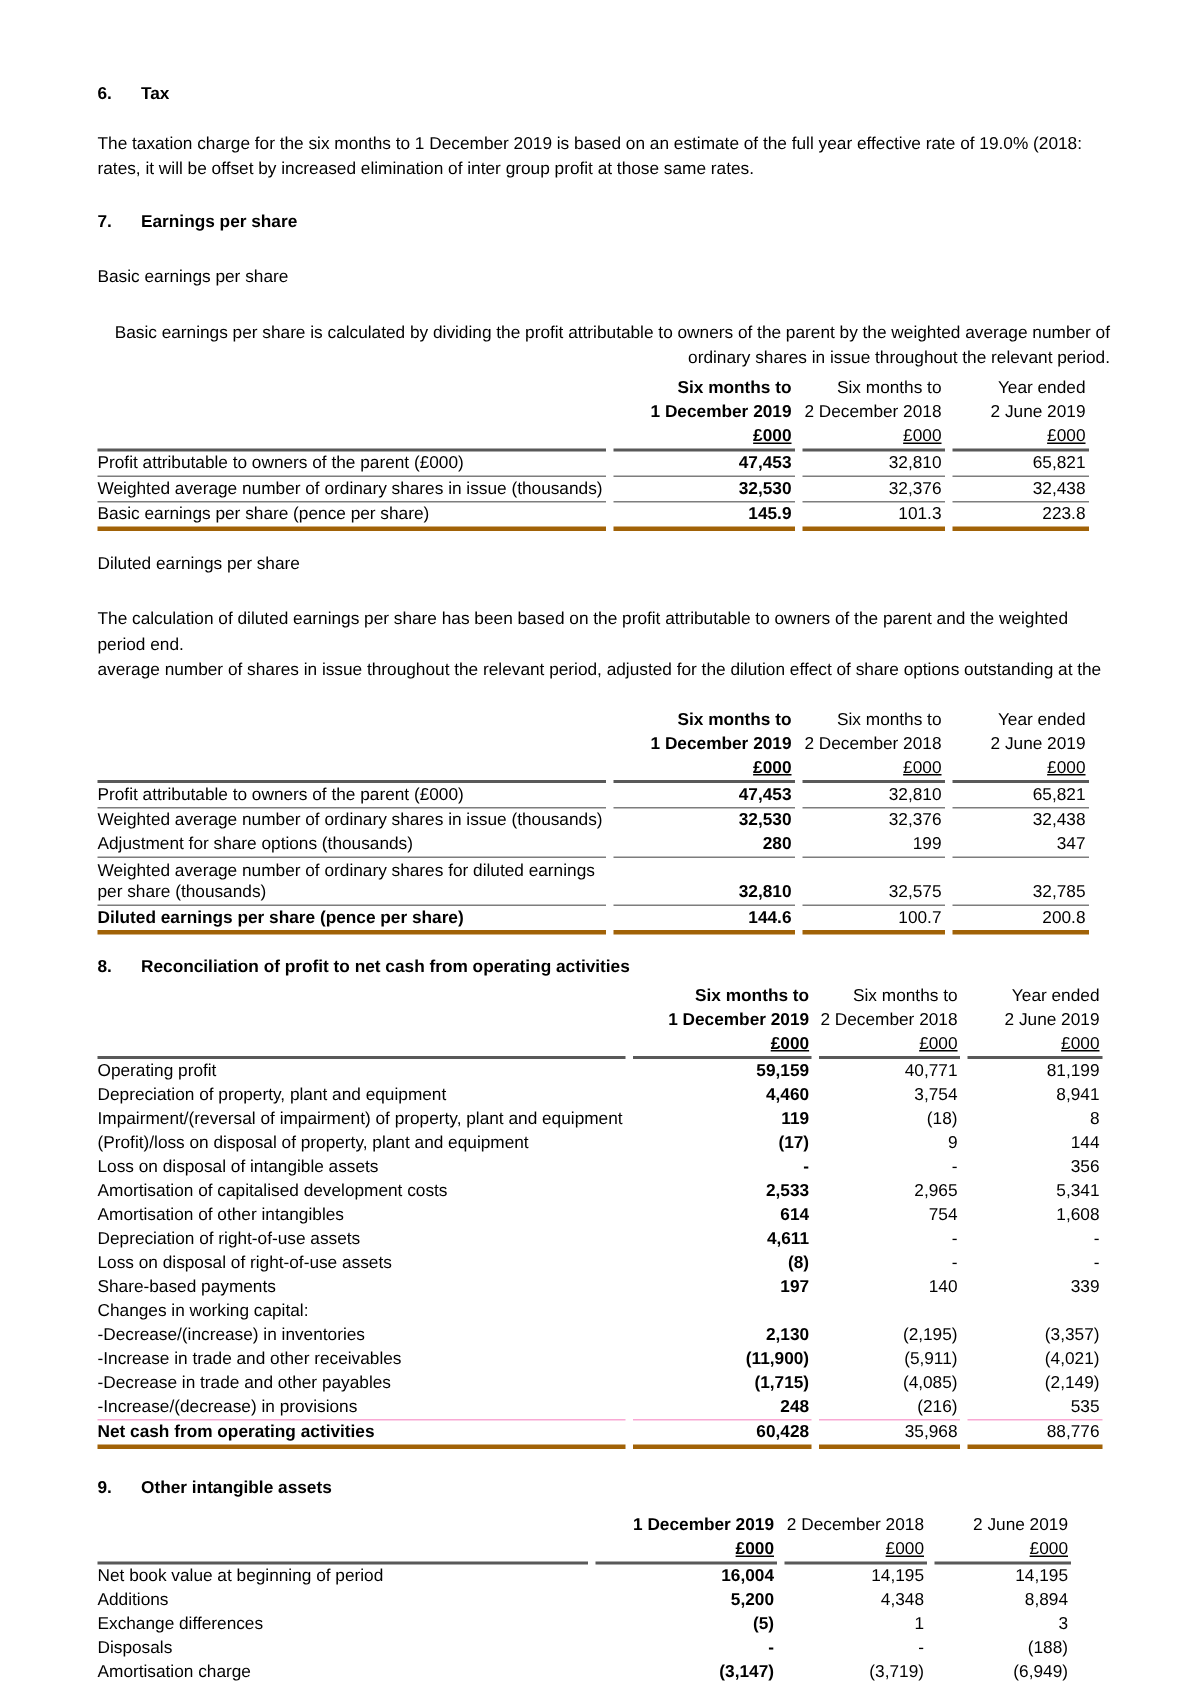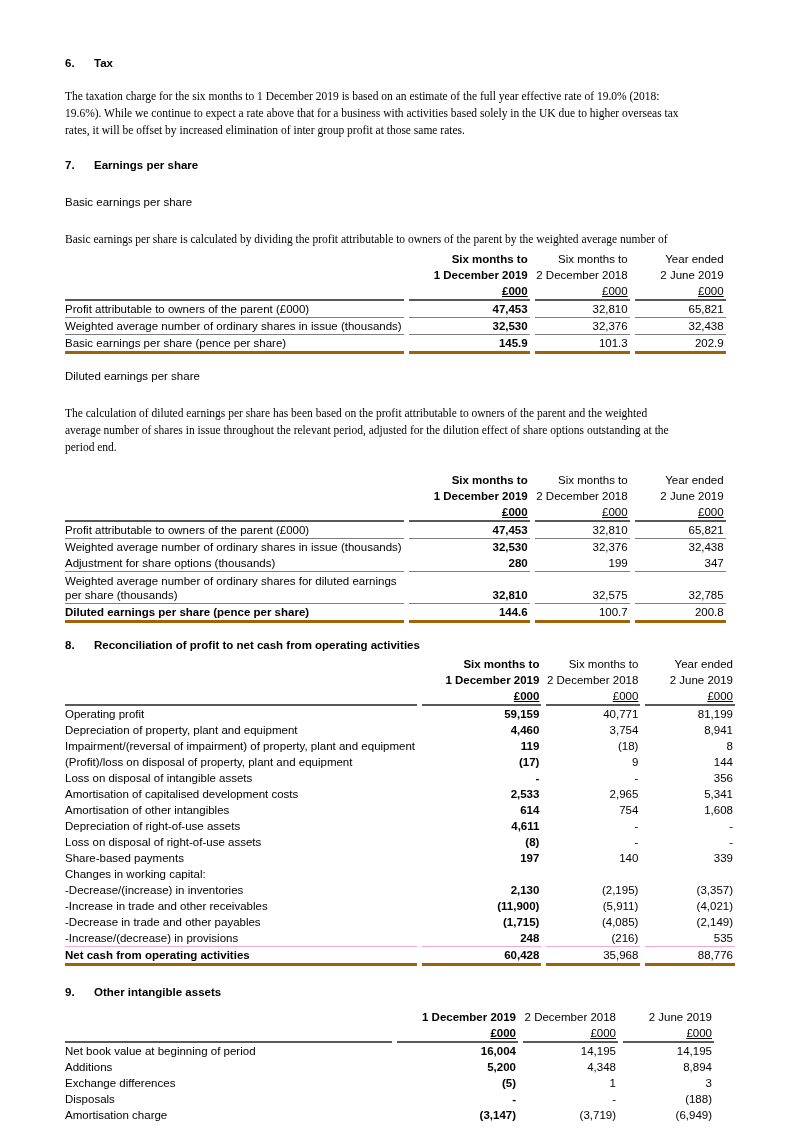--- a/index.html
+++ b/index.html
@@ -3,25 +3,25 @@
 <meta charset="utf-8">
 <style>
   html,body{margin:0;padding:0;background:#ffffff;}
   .page{
     position:relative;width:800px;height:1131px;box-sizing:border-box;
     background:#ffffff;padding:55px 60px 0 65px;color:#000;
     font-family:"Liberation Sans",sans-serif;font-size:11.5px;line-height:17px;
   }
   .heading{display:flex;font-weight:bold;}
   .heading .hnum{flex:0 0 29px;}
-  .para .pline{white-space:nowrap;line-height:17px;font-family:Liberation Serif, serif;}
+  .para .pline{white-space:nowrap;line-height:17px;}
   .subtitle{line-height:17px;}
 
   .sp16{margin-bottom:16px;}.sp18{margin-bottom:18px;}.sp20{margin-bottom:20px;}
-  .sp14{margin-bottom:14px;}.sp3{margin-bottom:3px;}.sp2{margin-bottom:2px;}
+  .sp14{margin-bottom:14px;}.sp3{margin-bottom:3px;text-align:right;}.sp2{margin-bottom:2px;}
   .sp8{margin-bottom:8px;}
 
   table.fin{border-collapse:separate;border-spacing:5px 0;margin-left:-5px;table-layout:fixed;}
   table.fin td{padding:0 2px 1px 0;height:15px;vertical-align:bottom;
     font-size:11.5px;line-height:14px;overflow:visible;}
   .cL{width:327px;}.c1{width:121px;}.c2{width:95px;}.c3{width:91px;}
   td.lab{white-space:nowrap;}
   td.num{text-align:right;}
   .b{font-weight:bold;}
   tr.hsep td{border-bottom:2px solid #595959;text-decoration:underline;}
@@ -34,31 +34,31 @@
 <body>
 
 <div class="page">
 
   <div class="heading sp16">
     <span class="hnum">6.</span>
     <span>Tax</span>
   </div>
   <div class="para sp18">
     <div class="pline">The taxation charge for the six months to 1 December 2019 is based on an estimate of the full year effective rate of 19.0% (2018:</div>
-    <div class="pline">19.6%). While we continue to expect a rate above that for a business with activities based solely in the UK due to higher overseas tax</div>
     <div class="pline">rates, it will be offset by increased elimination of inter group profit at those same rates.</div>
   </div>
 
   <div class="heading sp20">
     <span class="hnum">7.</span>
     <span>Earnings per share</span>
   </div>
   <div class="subtitle sp20">Basic earnings per share</div>
   <div class="para sp3">
     <div class="pline">Basic earnings per share is calculated by dividing the profit attributable to owners of the parent by the weighted average number of</div>
+    <div class="pline">ordinary shares in issue throughout the relevant period.</div>
   </div>
 
   <table class="fin sp14">
     <colgroup>
         <col class="cL">
         <col class="c1">
         <col class="c2">
         <col class="c3">
       </colgroup>
     <tbody>
@@ -89,30 +89,30 @@
     <tr class="rsep">
       <td class="lab">Weighted average number of ordinary shares in issue (thousands)</td>
       <td class="num b">32,530</td>
       <td class="num">32,376</td>
       <td class="num">32,438</td>
     </tr>
     <tr class="thick">
       <td class="lab">Basic earnings per share (pence per share)</td>
       <td class="num b">145.9</td>
       <td class="num">101.3</td>
-      <td class="num">202.9</td>
+      <td class="num">223.8</td>
     </tr>
   </tbody>
     </table>
 
   <div class="subtitle sp20">Diluted earnings per share</div>
   <div class="para sp16">
     <div class="pline">The calculation of diluted earnings per share has been based on the profit attributable to owners of the parent and the weighted</div>
+    <div class="pline">period end.</div>
     <div class="pline">average number of shares in issue throughout the relevant period, adjusted for the dilution effect of share options outstanding at the</div>
-    <div class="pline">period end.</div>
   </div>
 
   <table class="fin sp14">
     <colgroup>
         <col class="cL">
         <col class="c1">
         <col class="c2">
         <col class="c3">
       </colgroup>
     <tbody>

